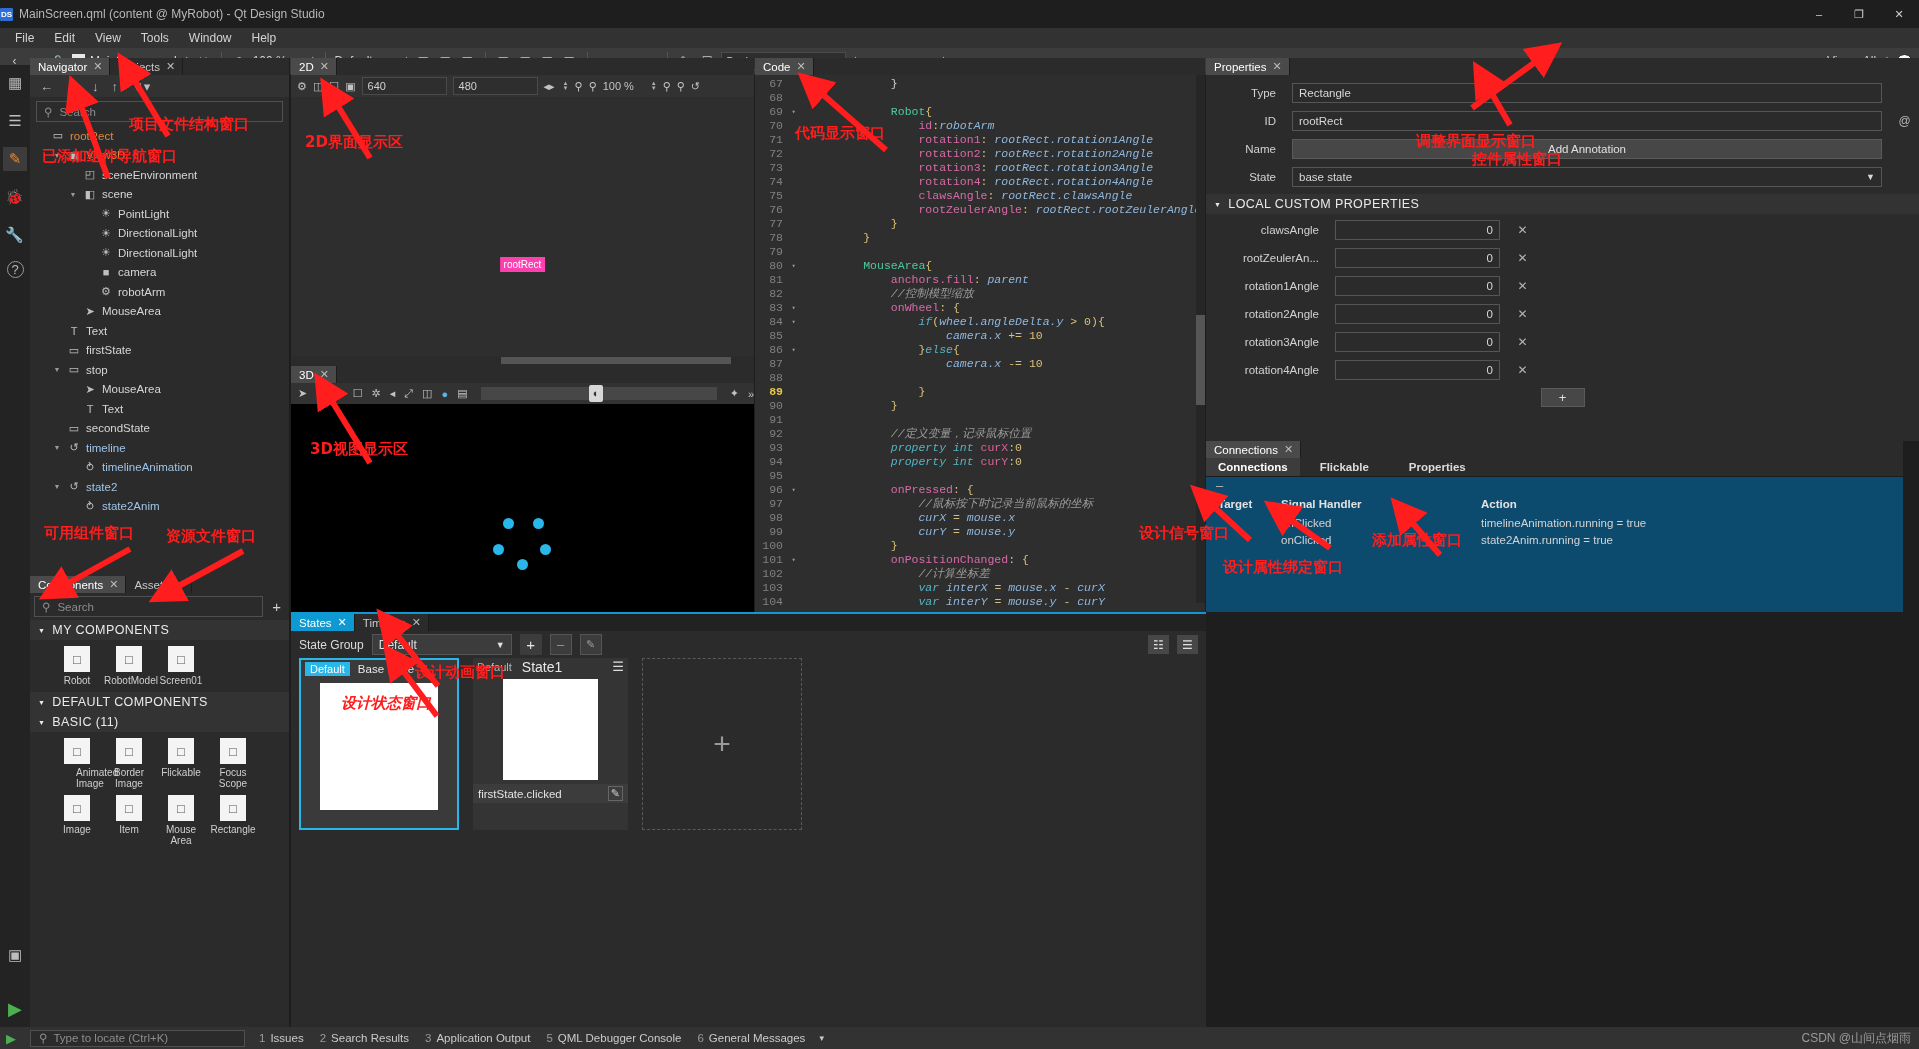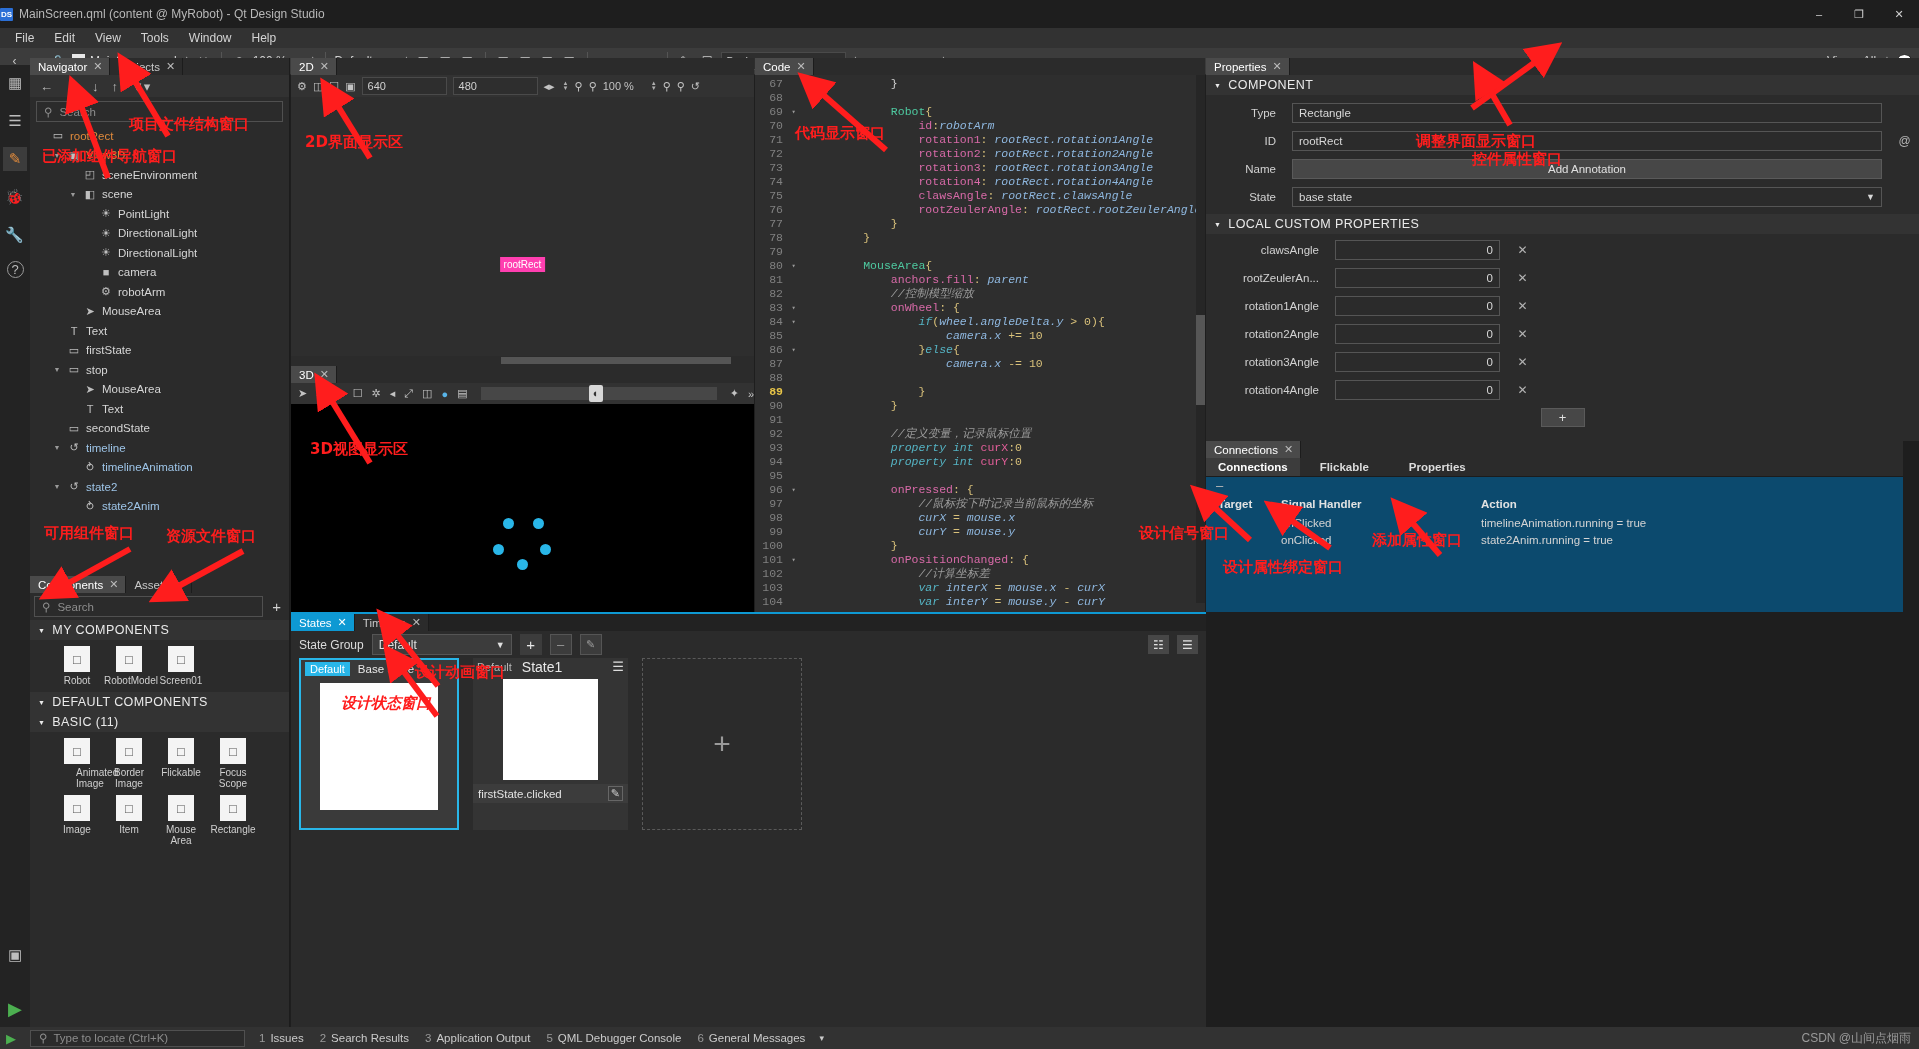--- a/index.html
+++ b/index.html
@@ -546,24 +546,20 @@
   </div>
 </div>
 
 <div style="position:absolute;left:1206px;top:58px;right:0;height:383px;background:#2b2b2b">
   <div class="panel-tabbar">
     <div class="ptab active">
       <span>Properties</span>
       <span class="x">✕</span>
     </div>
   </div>
-  <div class="sec-head">
-    <span style="font-size:7px">▼</span>
-    <span>COMPONENT</span>
-  </div>
   <div style="padding-top:4px">
     <div class="prow">
       <div class="plabel">Type</div>
       <div class="pfield">Rectangle</div>
       <div class="pclose">&nbsp;</div>
     </div>
     <div class="prow">
       <div class="plabel">ID</div>
       <div class="pfield">rootRect</div>
       <div class="pclose">@</div>

